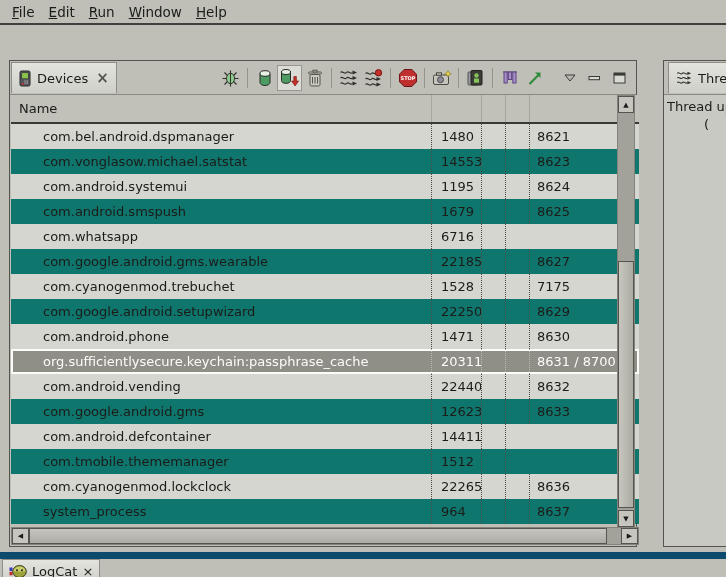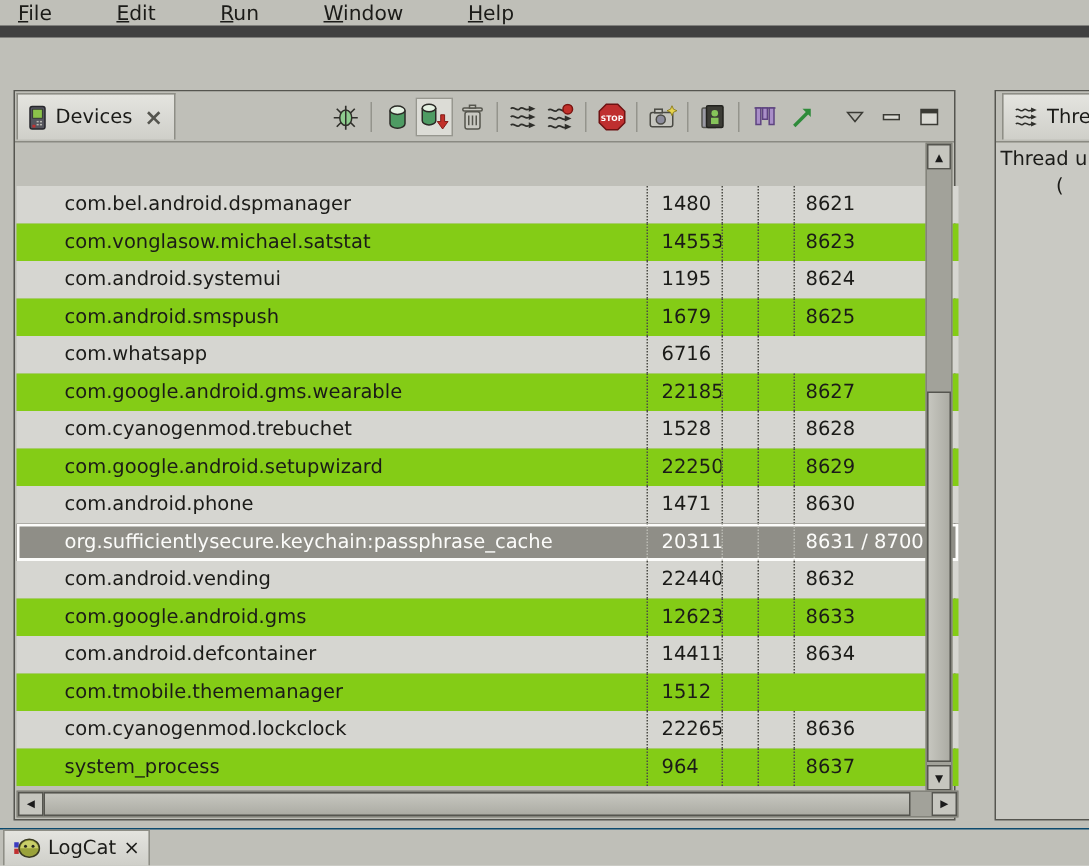--- a/index.html
+++ b/index.html
@@ -1,21 +1,21 @@
 <!DOCTYPE html>
 <html><head>
 <meta charset="utf-8">
 <style>
   html,body{margin:0;padding:0;}
   .screen{position:relative;width:726px;height:577px;background:#BFBFB8;overflow:hidden;
           font-family:"DejaVu Sans",sans-serif;font-size:13px;color:#1B1B18;}
 
   
-  .menubar{position:absolute;top:0;left:0;width:726px;height:25px;border-bottom:8px solid #404040;
-           display:flex;align-items:center;padding-left:10px;box-sizing:border-box;gap:29px;}
+  .menubar{position:absolute;top:0;left:0;width:726px;height:25px;border-bottom:2px solid #404040;
+           display:flex;align-items:center;padding-left:10px;box-sizing:border-box;}
   .menu-item{padding:2px 12px 2px 2px;font-size:13.5px;cursor:default;}
   .menu-item::first-letter{text-decoration:underline;}
 
   
   .panel{position:absolute;border:1px solid #55554F;box-sizing:border-box;background:#BFBFB8;}
   .devices-panel{left:9px;top:60px;width:628px;height:487px;}
   .threads-panel{left:663px;top:60px;width:150px;height:487px;background:#C9C9C3;}
 
   
   .tabbar{position:absolute;top:0;left:0;right:0;height:33px;border-bottom:1px solid #8A8A82;background:#BFBFB8;}
@@ -32,21 +32,21 @@
   .wspacer{width:10px;}
 
   
   .theader{position:absolute;top:34px;left:1px;width:628px;height:27px;background:#C1C1BA;
            border-bottom:2px solid #3A3A35;display:grid;grid-template-columns:420px 50px 24px 24px 110px;
            box-sizing:content-box;}
   .hcell{display:flex;align-items:center;padding-left:8px;box-sizing:border-box;border-left:1px solid #A5A59D;overflow:hidden;}
   .hcell.first{border-left:none;}
   .tbody{position:absolute;top:63px;left:1px;width:628px;}
   .row{display:grid;grid-template-columns:420px 50px 24px 24px 110px;height:25px;background:#D6D6D1;}
-  .row.alt{background:#84cc16;}
+  .row.alt{background:#0f766e;}
   .row.selected{background:#8F8E87;color:#FCFCFA;box-shadow:inset 0 0 0 2px #FCFCFA;}
   .cell{line-height:25px;white-space:nowrap;overflow:hidden;box-sizing:border-box;}
   .cell.name{padding-left:32px;}
   .cell.pid{padding-left:9px;}
   .cell.port{padding-left:7px;}
   .cell:not(.name){border-left:1px dotted #4C4C46;}
   .row.selected .cell:not(.name){border-left-color:#B9B9B2;}
 
   
   .vscroll{position:absolute;top:34px;right:1px;width:18px;height:433px;background:#A2A29A;
@@ -66,21 +66,21 @@
   .hthumb{position:absolute;top:0;height:16px;left:17px;width:578px;
           background:linear-gradient(#C6C6BF,#ACACA4);border:1px solid #55554F;box-sizing:border-box;}
 
   
   .threads-tab{left:4px;max-width:140px;overflow:hidden;}
   .threads-msg-1{position:absolute;top:38px;left:3px;white-space:nowrap;}
   .threads-msg-2{position:absolute;top:56px;left:40px;white-space:nowrap;}
 
   
   .bottombar{position:absolute;left:0;top:552px;width:726px;height:25px;background:#BFBFB8;
-             border-top:1px solid #0c4a6e;box-sizing:border-box;}
+             border-top:7px solid #0c4a6e;box-sizing:border-box;}
   .logcat-tab{position:absolute;left:2px;top:0;height:24px;display:flex;align-items:center;gap:5px;
               padding:0 6px;background:linear-gradient(#E4E4DF,#CFCFC9);border:1px solid #8E8E86;border-bottom:none;box-sizing:border-box;}
 </style>
 </head>
 <body>
 
 <div class="screen">
 
   <div class="menubar">
 
@@ -224,20 +224,27 @@
         </div>
         <div class="tool">
           <svg width="13" height="12" viewBox="0 0 13 12">
             <rect x="1" y="1" width="11" height="10" fill="#D9D9D3" stroke="#3A3A34"></rect>
             <rect x="1" y="1" width="11" height="2.6" fill="#3A3A34"></rect>
           </svg>
         </div>
       </div>
     </div>
 
+    <div class="theader">
+      <div class="hcell first">Name</div>
+      <div class="hcell"></div>
+      <div class="hcell"></div>
+      <div class="hcell"></div>
+      <div class="hcell"></div>
+    </div>
 
     <div class="tbody">
 
         <div class="row">
           <span class="cell name">com.bel.android.dspmanager</span>
           <span class="cell pid">1480</span>
           <span class="cell"></span>
           <span class="cell"></span>
           <span class="cell port">8621</span>
         </div>
@@ -279,21 +286,21 @@
           <span class="cell"></span>
           <span class="cell"></span>
           <span class="cell port">8627</span>
         </div>
 
         <div class="row">
           <span class="cell name">com.cyanogenmod.trebuchet</span>
           <span class="cell pid">1528</span>
           <span class="cell"></span>
           <span class="cell"></span>
-          <span class="cell port">8628</span>
+          <span class="cell port">7175</span>
         </div>
 
         <div class="row alt">
           <span class="cell name">com.google.android.setupwizard</span>
           <span class="cell pid">22250</span>
           <span class="cell"></span>
           <span class="cell"></span>
           <span class="cell port">8629</span>
         </div>
 
@@ -327,21 +334,20 @@
           <span class="cell"></span>
           <span class="cell"></span>
           <span class="cell port">8633</span>
         </div>
 
         <div class="row">
           <span class="cell name">com.android.defcontainer</span>
           <span class="cell pid">14411</span>
           <span class="cell"></span>
           <span class="cell"></span>
-          <span class="cell port">8634</span>
         </div>
 
         <div class="row alt">
           <span class="cell name">com.tmobile.thememanager</span>
           <span class="cell pid">1512</span>
           <span class="cell"></span>
           <span class="cell"></span>
         </div>
 
         <div class="row">

